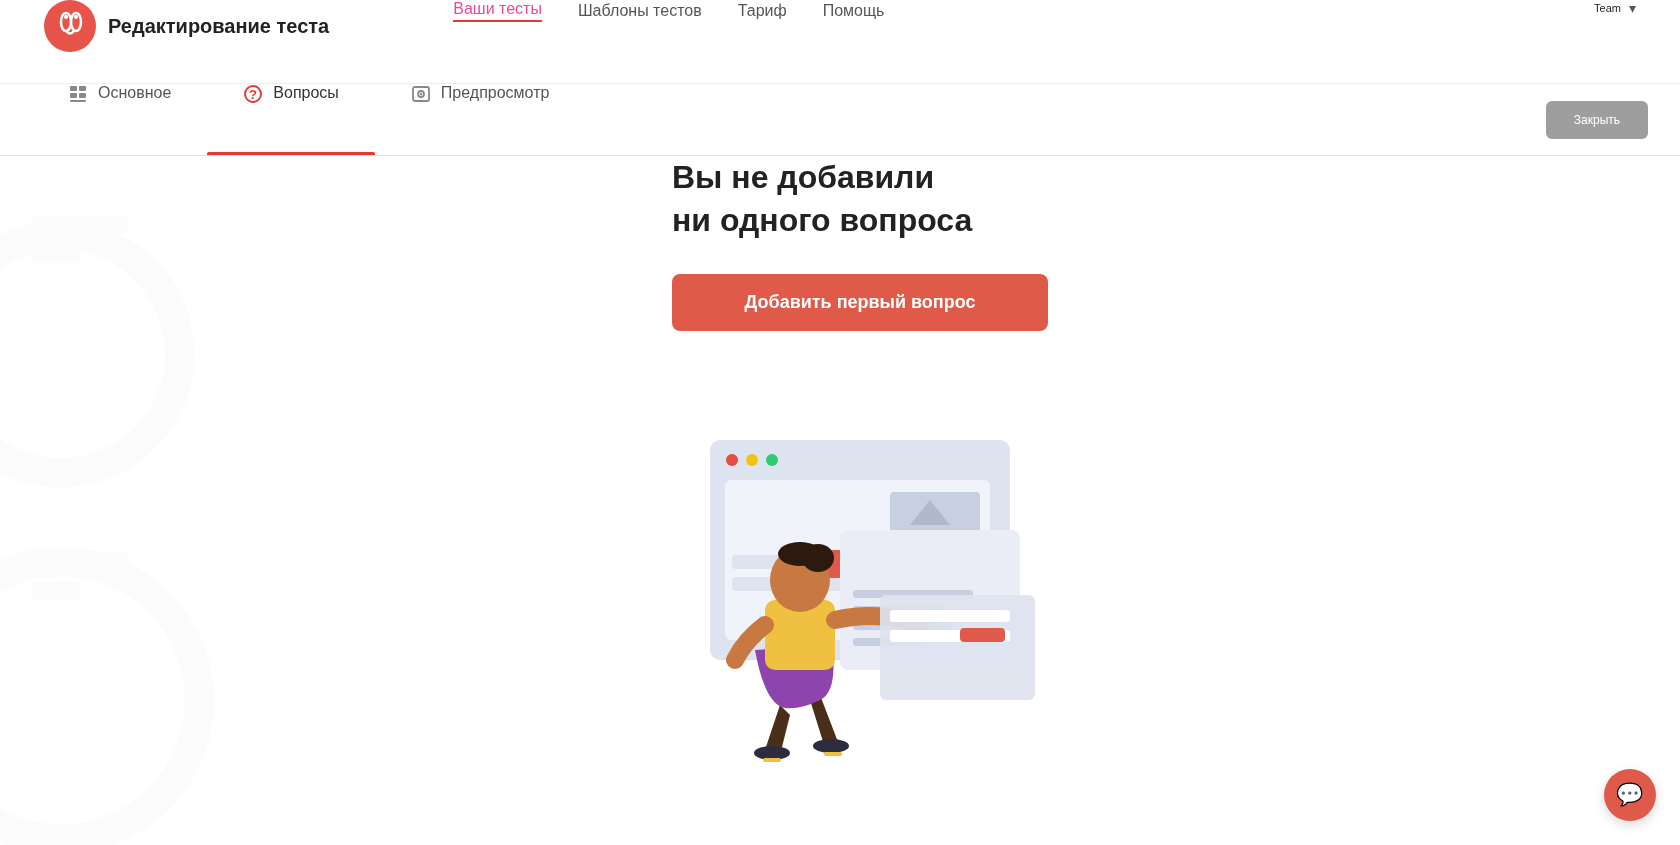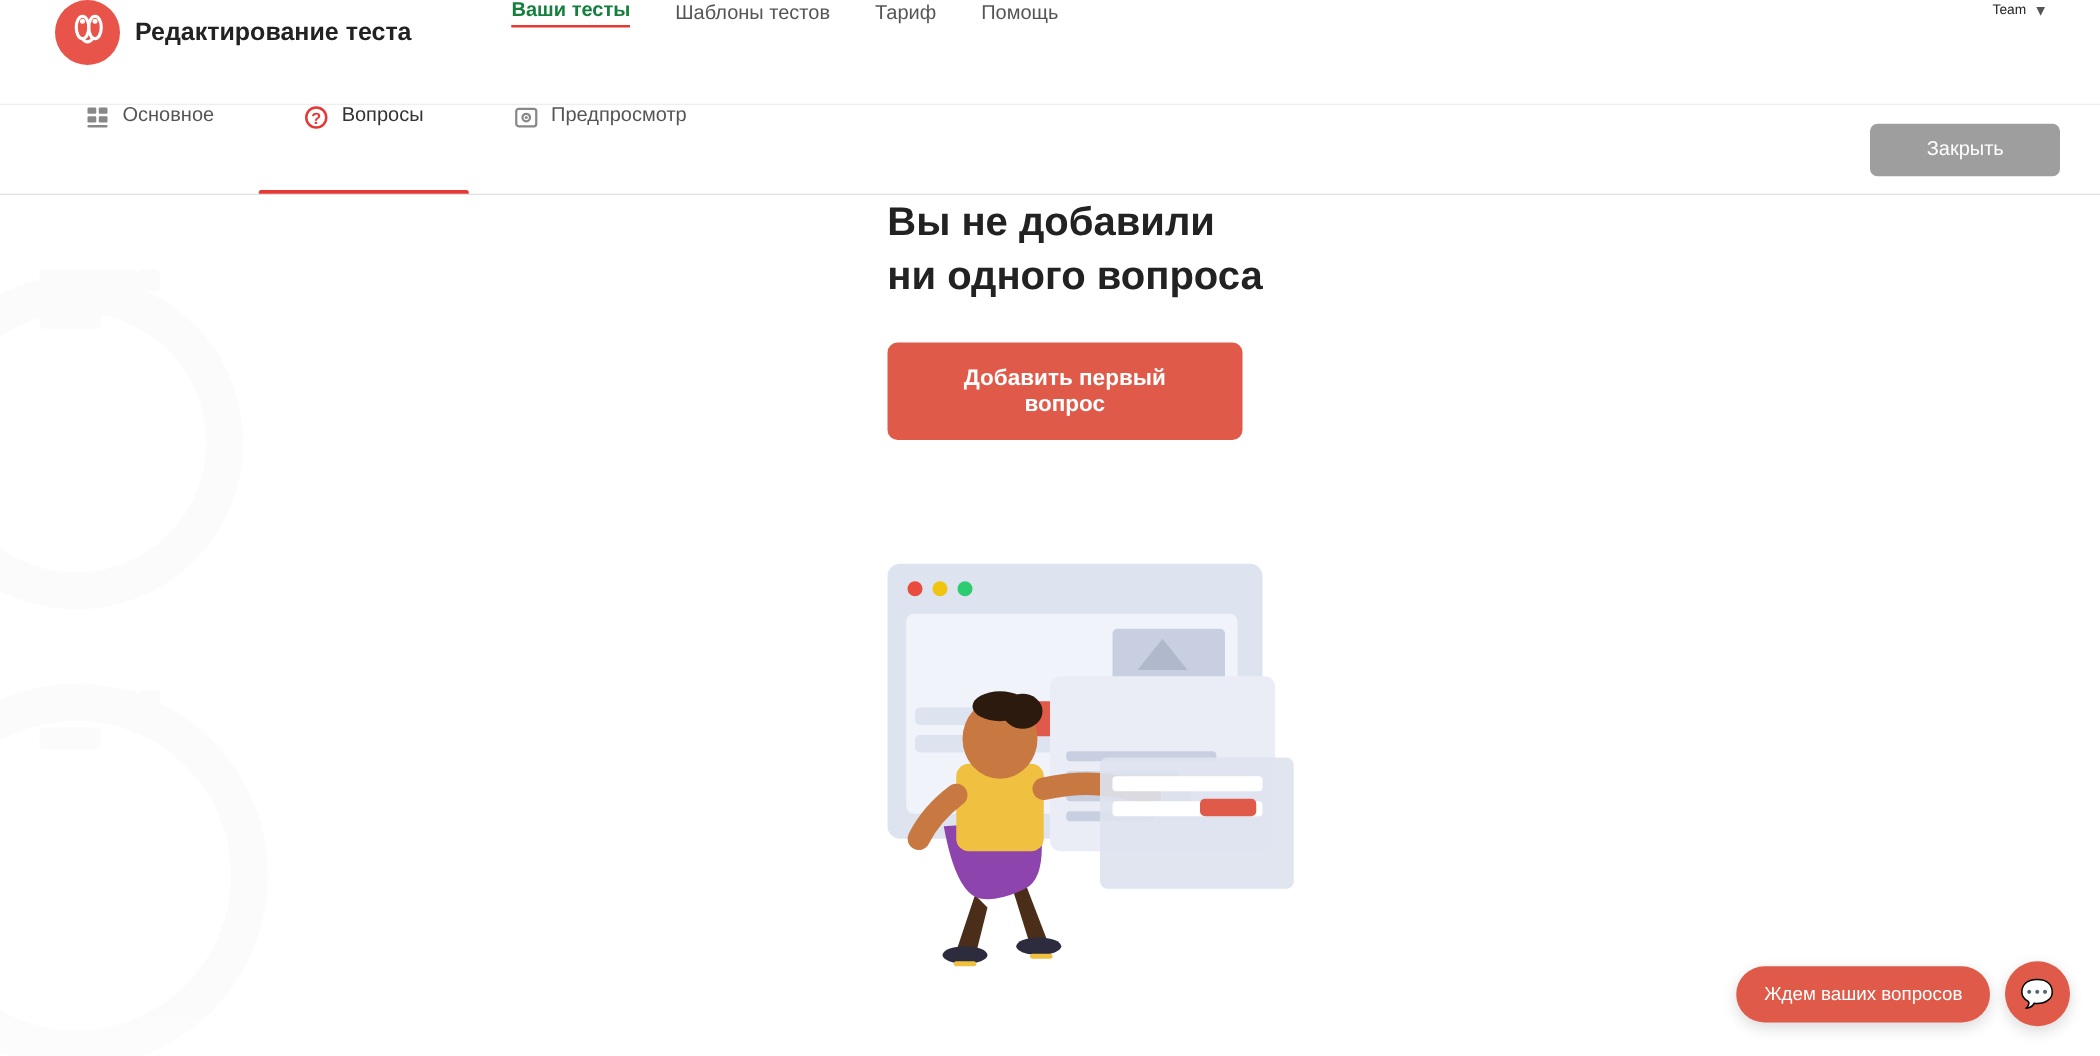--- a/index.html
+++ b/index.html
@@ -38,24 +38,25 @@
       flex: 1;
     }
     .nav-link {
       font-size: 16px;
       color: #555;
       text-decoration: none;
       cursor: pointer;
       white-space: nowrap;
     }
     .nav-link.active {
-      color: #15803d;
-      font-weight: 700;
+      color: #ec4899;
+      font-weight: 400;
       border-bottom: 2px solid #e53935;
       padding-bottom: 2px;
+      margin-left: 44px;
     }
     .nav-right {
       display: flex;
       align-items: center;
       gap: 8px;
       margin-left: auto;
     }
     .team-label {
       font-size: 11px;
       font-weight: 500;
@@ -110,26 +111,26 @@
     }
     .tab-icon {
       width: 20px;
       height: 20px;
       display: flex;
       align-items: center;
       justify-content: center;
     }
     .close-btn {
       margin-left: auto;
-      padding: 12px 45px;
+      padding: 12px 28px;
       background: #9e9e9e;
       color: #fff;
       border: none;
       border-radius: 6px;
-      font-size: 16px;
+      font-size: 12px;
       cursor: pointer;
       font-weight: 500;
     }
 
     
     .main-content {
       display: flex;
       align-items: center;
       justify-content: center;
       position: relative;
@@ -158,21 +159,21 @@
       display: inline-block;
       padding: 18px 40px;
       background: #e05a4a;
       color: #fff;
       border: none;
       border-radius: 8px;
       font-size: 18px;
       font-weight: 600;
       cursor: pointer;
       text-align: center;
-      width: 284px;
+      width: 376px;
     }
 
     
     .illustration {
       flex: 1;
       display: flex;
       align-items: center;
       justify-content: center;
       z-index: 1;
       max-width: 600px;
@@ -378,17 +379,16 @@
 
       <rect x="390" y="218" width="45" height="14" rx="4" fill="#e05a4a"></rect>
 
       <rect x="193" cy="350" y="348" width="18" height="4" rx="2" fill="#f0c040"></rect>
       <rect x="254" y="342" width="18" height="4" rx="2" fill="#f0c040"></rect>
     </svg>
   </div>
 </div>
 
 <div class="bottom-right">
-  <button class="chat-label-btn">Ждем ваших вопросов</button>
   <button class="chat-icon-btn">
     <span>💬</span>
   </button>
 </div>
 
 </body></html>

